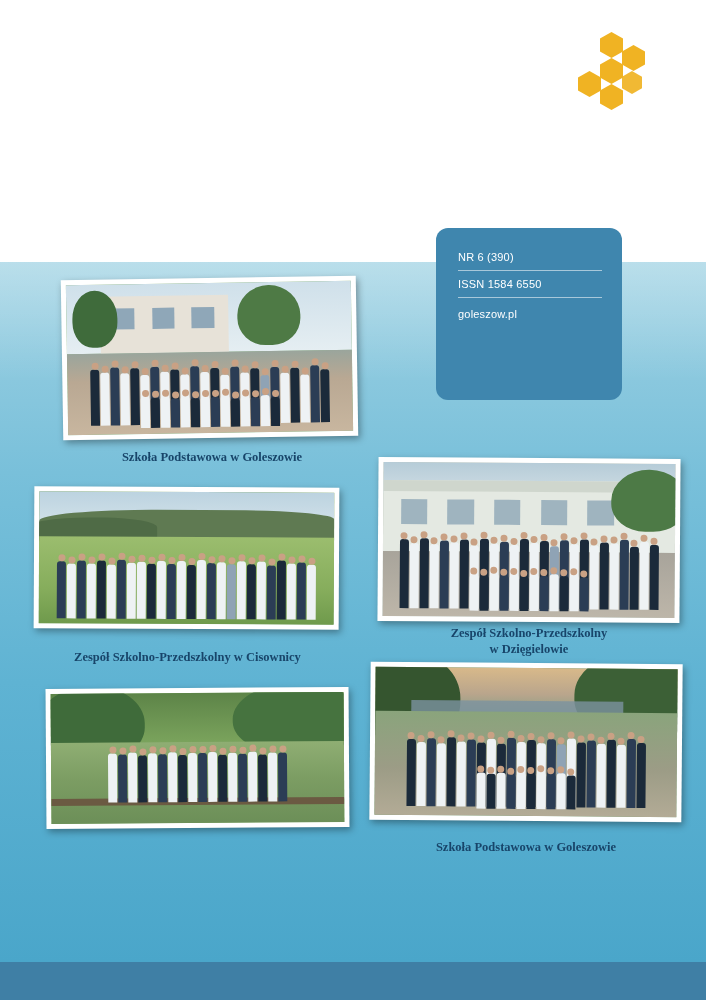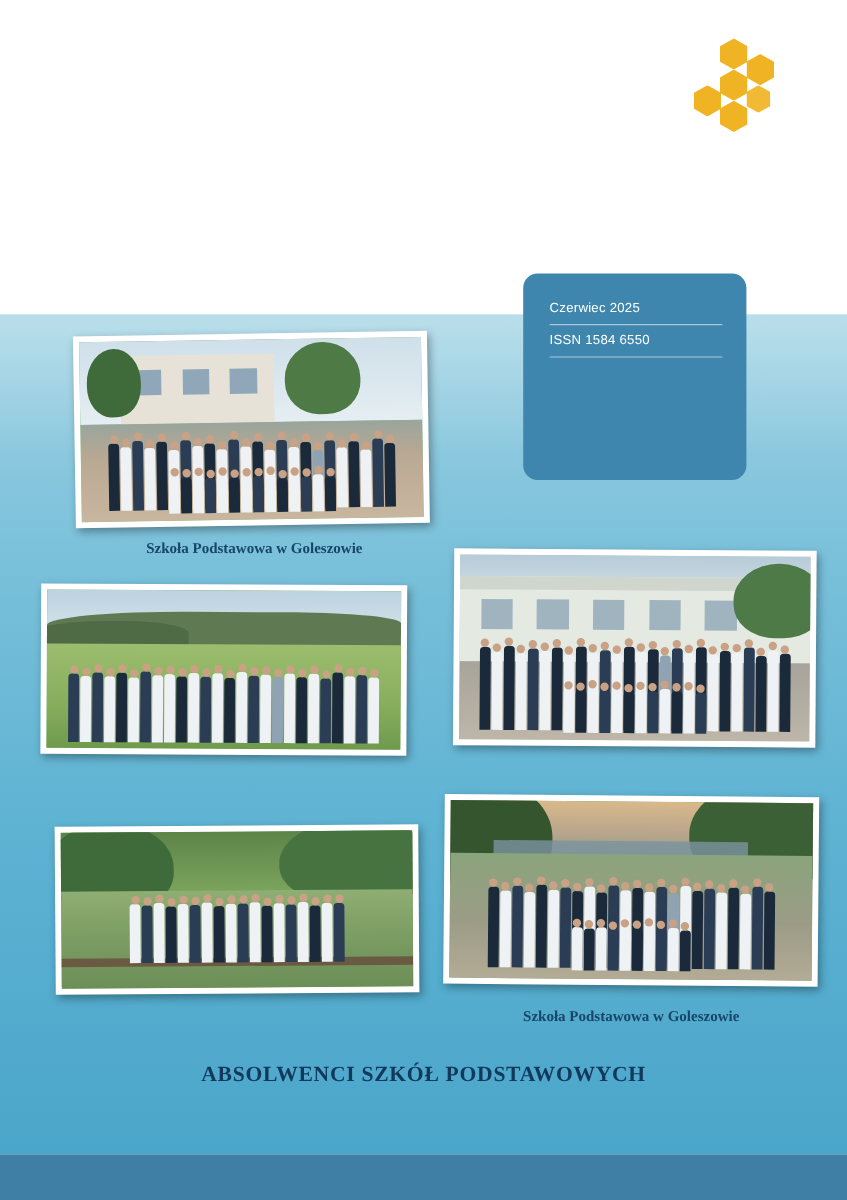--- a/index.html
+++ b/index.html
@@ -181,22 +181,23 @@
       <span class="hex h4"></span>
         <span class="hex h5"></span>
         <span class="hex h6"></span>
     </div>
   </div>
 
   <div class="body-bg"></div>
   <div class="footer-bar"></div>
 
   <div class="info-box">
-    <div class="info-row">Czerwiec 2025</div>
+    <div class="info-row">NR 6 (390)</div>
     <div class="info-row">ISSN 1584 6550</div>
+    <div class="info-row last">goleszow.pl</div>
   </div>
 
   <div class="photo p1">
     <div class="img" style="background:#8fb88a;">
       <div class="sky" style="background:linear-gradient(180deg,#cfe0ea,#e5eef2);"></div>
       <div class="bldg" style="left:12%;top:8%;width:45%;height:38%;background:#e7e2d8;"></div>
       <div class="bldg" style="left:16%;top:16%;width:8%;height:14%;background:#8fa7b8;"></div>
       <div class="bldg" style="left:30%;top:16%;width:8%;height:14%;background:#8fa7b8;"></div>
       <div class="bldg" style="left:44%;top:16%;width:8%;height:14%;background:#8fa7b8;"></div>
       <div class="tree" style="left:60%;top:2%;width:22%;height:40%;background:#4e7a45;"></div>
@@ -277,20 +278,21 @@
           <span class="pp b" style="height:71%"></span>
         <span class="pp w" style="height:75%"></span>
           <span class="pp n" style="height:70%"></span>
         <span class="pp b" style="height:77%"></span>
           <span class="pp w" style="height:73%"></span>
         <span class="pp n" style="height:74%"></span>
           <span class="pp w" style="height:72%"></span>
       </div>
     </div>
   </div>
+  <div class="caption c2">Zespół Szkolno-Przedszkolny w  Cisownicy</div>
 
   <div class="photo p3">
     <div class="img" style="background:#b9c3bb;">
       <div class="sky" style="height:20%;background:linear-gradient(180deg,#b6ccd8,#cfdde4);"></div>
       <div class="bldg" style="left:0;top:12%;width:100%;height:46%;background:#e4e9e2;"></div>
       <div class="bldg" style="left:0;top:12%;width:100%;height:7%;background:#cfd6cd;"></div>
       <div class="bldg" style="left:6%;top:24%;width:9%;height:16%;background:#9fb4bf;"></div>
       <div class="bldg" style="left:22%;top:24%;width:9%;height:16%;background:#9fb4bf;"></div>
       <div class="bldg" style="left:38%;top:24%;width:9%;height:16%;background:#9fb4bf;"></div>
       <div class="bldg" style="left:54%;top:24%;width:9%;height:16%;background:#9fb4bf;"></div>
@@ -335,20 +337,22 @@
           <span class="pp b" style="height:58%"></span>
         <span class="pp w" style="height:62%"></span>
           <span class="pp n" style="height:60%"></span>
         <span class="pp w" style="height:63%"></span>
           <span class="pp b" style="height:59%"></span>
         <span class="pp w" style="height:61%"></span>
           <span class="pp n" style="height:58%"></span>
       </div>
     </div>
   </div>
+  <div class="caption c3" style="white-space:pre-line;">Zespół Szkolno-Przedszkolny
+w Dzięgielowie</div>
 
   <div class="photo p4">
     <div class="img" style="background:#6f9a57;">
       <div class="sky" style="height:38%;background:linear-gradient(180deg,#5d8448,#7aa35c);"></div>
       <div class="tree" style="left:-4%;top:-6%;width:36%;height:58%;background:#3f6b3a;"></div>
       <div class="tree" style="left:62%;top:-8%;width:44%;height:56%;background:#46733f;"></div>
       <div class="ground" style="height:62%;background:linear-gradient(180deg,#8fae73 0%,#7c9d63 45%,#6c8f58 100%);"></div>
       <div class="bldg" style="left:0;bottom:14%;width:100%;height:5%;background:#6b5a42;"></div>
       <div class="rowppl" style="bottom:16%;height:50%;">
         <span class="pp w" style="height:76%"></span>
@@ -416,16 +420,15 @@
         <span class="pp w" style="height:62%"></span>
           <span class="pp n" style="height:58%"></span>
         <span class="pp w" style="height:60%"></span>
           <span class="pp b" style="height:57%"></span>
       </div>
     </div>
   </div>
   <div class="caption c5">Szkoła Podstawowa w Goleszowie</div>
 
   <div class="headline">
-    <div>ABSOLWENCI SZKÓŁ PODSTAWOWYCH</div>
   </div>
 
 </div>
 
 </body></html>

